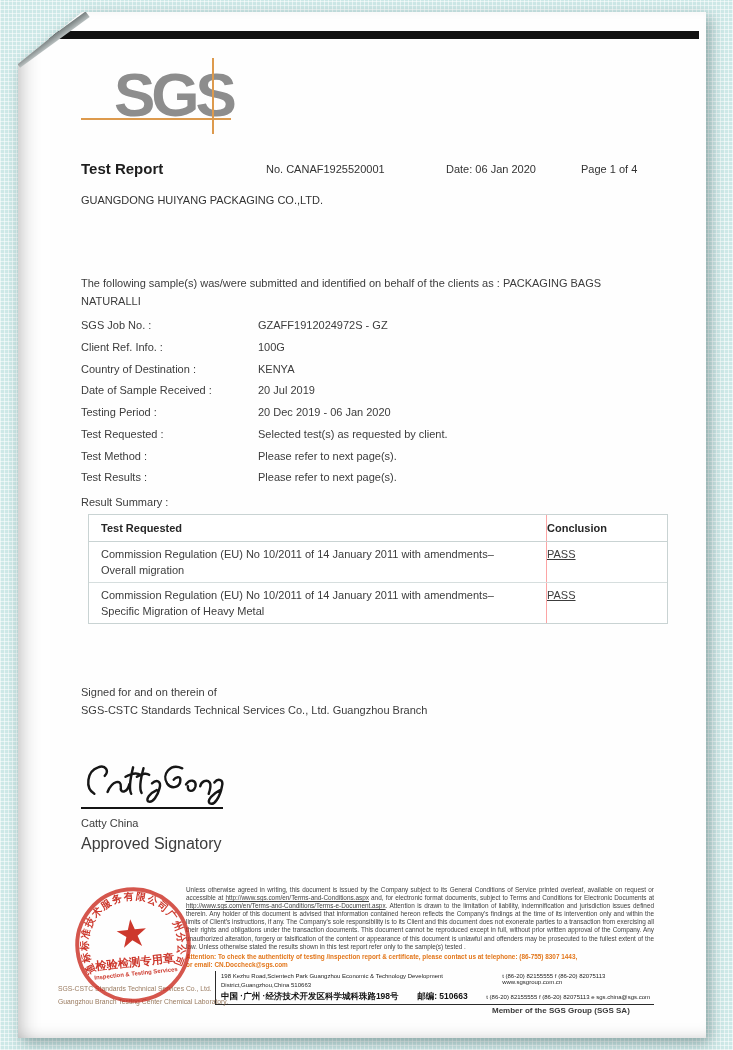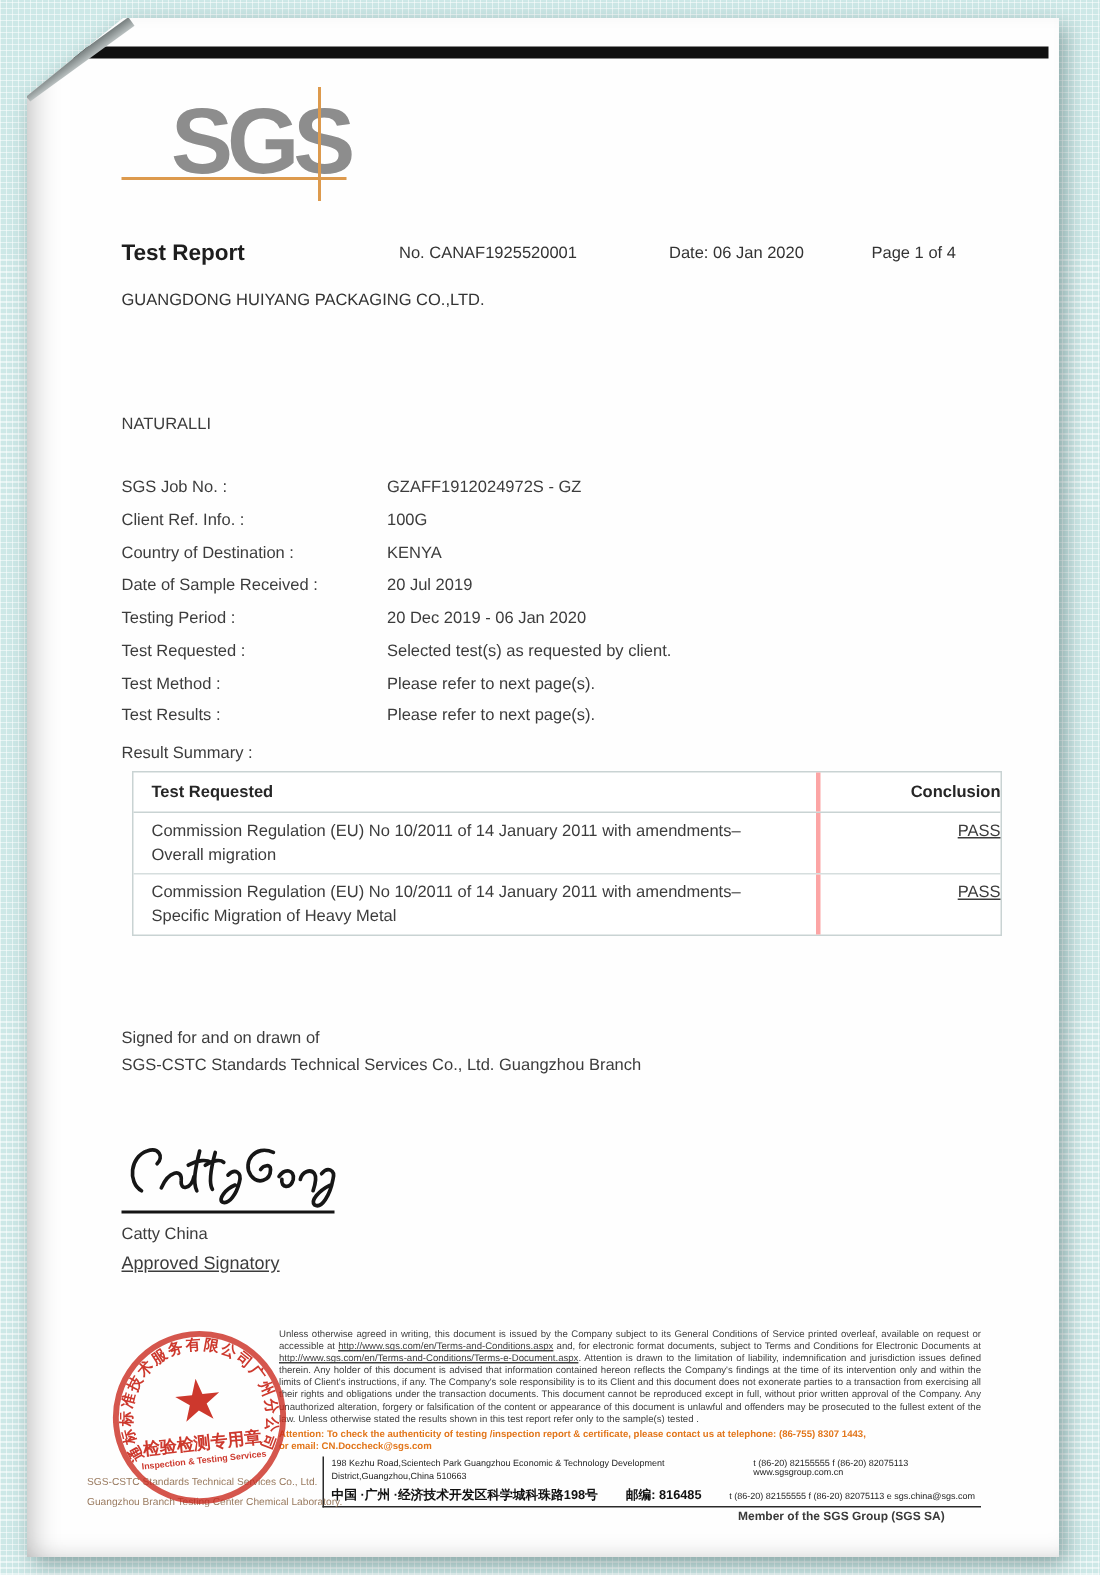--- a/index.html
+++ b/index.html
@@ -31,28 +31,28 @@
   .intro{left:63px;top:262px;width:575px;font-size:11px;line-height:18px;color:#3c3c3c;}
   .frow{left:63px;height:14px;font-size:11px;color:#3c3c3c;}
   .fval{position:absolute;left:177px;top:0;white-space:nowrap;}
   .rsum{left:63px;top:484px;font-size:11px;color:#3c3c3c;}
   .rtable{left:70px;top:502px;width:578px;border:1px solid #c9d3d3;background:#fff;}
   .thead{display:flex;height:26px;line-height:26px;border-bottom:1px solid #c9d3d3;
     font-size:11px;font-weight:bold;color:#262626;}
   .trow{display:flex;border-bottom:1px solid #d6dede;font-size:11px;color:#3c3c3c;}
   .trow:last-child{border-bottom:none;}
   .c-test{flex:1;padding-left:12px;}
-  .c-conc{width:120px;text-align:right;border-left:3px solid #fca5a5;}
+  .c-conc{width:120px;text-align:left;border-left:1px solid #fca5a5;}
   .trow .c-test{padding-top:4px;padding-bottom:4px;line-height:16px;}
   .trow .c-conc{padding-top:4px;line-height:16px;text-decoration:underline;}
   .signoff{left:63px;top:672px;font-size:11px;line-height:17.5px;color:#3c3c3c;}
   .sig-svg{left:60px;top:744px;}
   .sig-line{left:63px;top:795px;width:142px;height:2px;background:#141414;}
   .sig-name{left:63px;top:805px;font-size:11px;color:#3c3c3c;}
-  .sig-role{left:63px;top:823px;font-size:12px;color:#3c3c3c;text-decoration:underline;}
+  .sig-role{left:63px;top:823px;font-size:16px;color:#3c3c3c;}
   .stamp{left:54px;top:872px;transform:rotate(-6deg);opacity:.92;z-index:3;}
   .f-company{left:40px;top:970px;font-size:6.8px;line-height:13px;color:#9a7b60;z-index:2;}
   .f-right{left:168px;top:874px;width:468px;z-index:1;}
   .disclaimer{font-size:6.4px;line-height:8.1px;text-align:justify;color:#3f3f3f;}
   .disclaimer .u{text-decoration:underline;}
   .attention{font-size:6.4px;line-height:8px;color:#e2761b;font-weight:bold;}
   .attention.first{margin-top:2px;}
   .addr-block{margin-top:2px;border-left:1.5px solid #2a2a2a;border-bottom:1.5px solid #2a2a2a;
     padding:1px 4px 2px 5px;margin-left:29px;}
   .addr-row{display:flex;justify-content:space-between;align-items:baseline;}
@@ -74,20 +74,21 @@
     <div class="abs logo-hline"></div>
     <div class="abs logo-vline"></div>
 
     <div class="abs title">Test Report</div>
     <div class="abs meta" style="left:248px;top:151px;">No. CANAF1925520001</div>
     <div class="abs meta" style="left:428px;top:151px;">Date: 06 Jan 2020</div>
     <div class="abs meta" style="left:563px;top:151px;">Page 1 of 4</div>
     <div class="abs company">GUANGDONG HUIYANG PACKAGING CO.,LTD.</div>
 
     <div class="abs intro">
+      <div>The following sample(s) was/were submitted and identified on behalf of the clients as : PACKAGING BAGS</div>
       <div>NATURALLI</div>
     </div>
 
     <div class="abs frow" style="top:307px;">
       <span>SGS Job No. :</span>
       <span class="fval">GZAFF1912024972S - GZ</span>
     </div>
     <div class="abs frow" style="top:329px;">
       <span>Client Ref. Info. :</span>
       <span class="fval">100G</span>
@@ -133,21 +134,21 @@
       <div class="trow">
         <div class="c-test">
           <div>Commission Regulation (EU) No 10/2011 of 14 January 2011 with amendments–</div>
           <div>Specific Migration of Heavy Metal</div>
         </div>
         <div class="c-conc">PASS</div>
       </div>
     </div>
 
     <div class="abs signoff">
-      <div>Signed for and on drawn of</div>
+      <div>Signed for and on therein of</div>
       <div>SGS-CSTC Standards Technical Services Co., Ltd. Guangzhou Branch</div>
     </div>
 
     <svg class="abs sig-svg" width="148" height="52" viewBox="0 0 150 55">
       <g fill="none" stroke="#161616" stroke-width="2.6" stroke-linecap="round">
         <path d="M14,40 C4,34 6,16 18,12 C26,9 30,16 25,21 M28,38 C33,26 43,24 42,33 C41,40 49,39 51,30"></path>
         <path d="M55,12 C52,24 50,34 53,40 M47,22 C54,18 60,18 63,20 M66,13 C63,24 61,34 64,39 M59,22 C65,18 70,18 72,20"></path>
         <path d="M75,29 C80,24 85,27 83,34 C81,42 76,50 71,48 C68,46 73,39 80,36"></path>
         <path d="M107,13 C94,7 85,20 91,29 C96,36 105,33 105,25 C105,21 100,22 98,25"></path>
         <path d="M111,30 C115,24 122,25 121,32 C119,39 112,38 113,32 M126,32 C127,27 133,24 136,28 C138,31 136,37 135,40 M141,28 C145,23 151,25 149,32 C147,43 141,53 136,50 C133,47 139,40 147,36"></path>
@@ -181,21 +182,21 @@
       </div>
       <div class="attention first">Attention: To check the authenticity of testing /inspection report &amp; certificate, please contact us at telephone: (86-755) 8307 1443,</div>
       <div class="attention">or email: CN.Doccheck@sgs.com</div>
       <div class="addr-block">
         <div class="addr-row">
           <span class="addr-en">198 Kezhu Road,Scientech Park Guangzhou Economic &amp; Technology Development District,Guangzhou,China 510663</span>
           <span class="addr-contact">t (86-20) 82155555   f (86-20) 82075113   www.sgsgroup.com.cn</span>
         </div>
         <div class="addr-row">
           <span class="addr-cn-main">中国 ·广州 ·经济技术开发区科学城科珠路198号</span>
-          <span class="addr-cn-postal">邮编: 816485</span>
+          <span class="addr-cn-postal">邮编: 510663</span>
           <span class="addr-contact">t (86-20) 82155555   f (86-20) 82075113   e  sgs.china@sgs.com</span>
         </div>
       </div>
     </div>
 
     <div class="abs member">Member of the SGS Group (SGS SA)</div>
 
   </div>
 </div>
 

